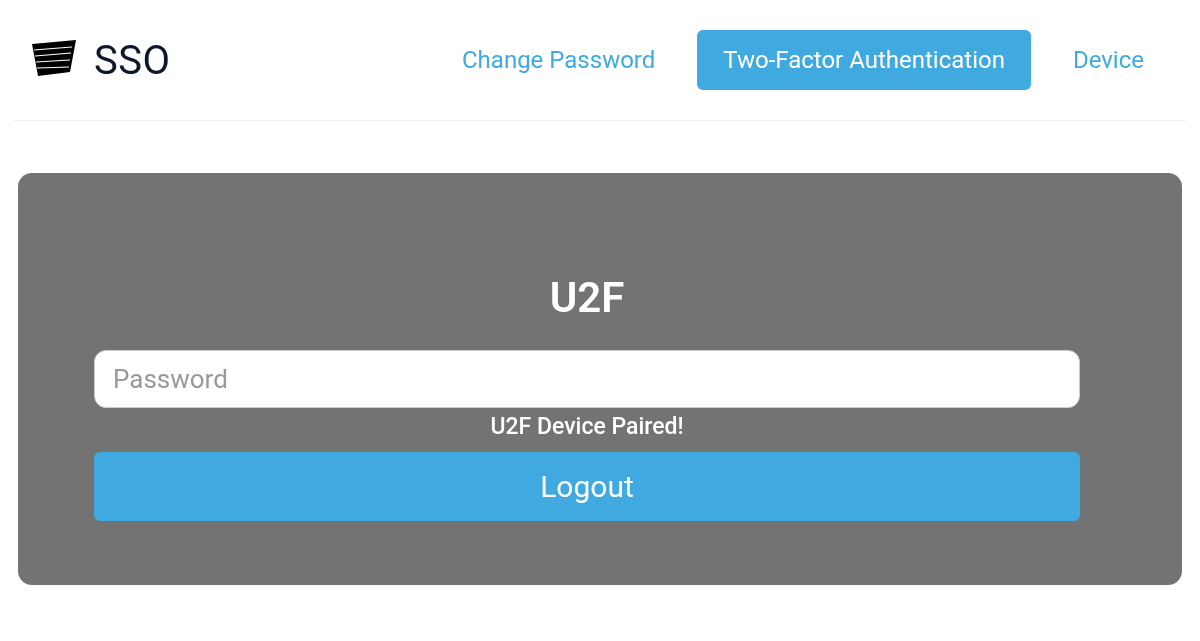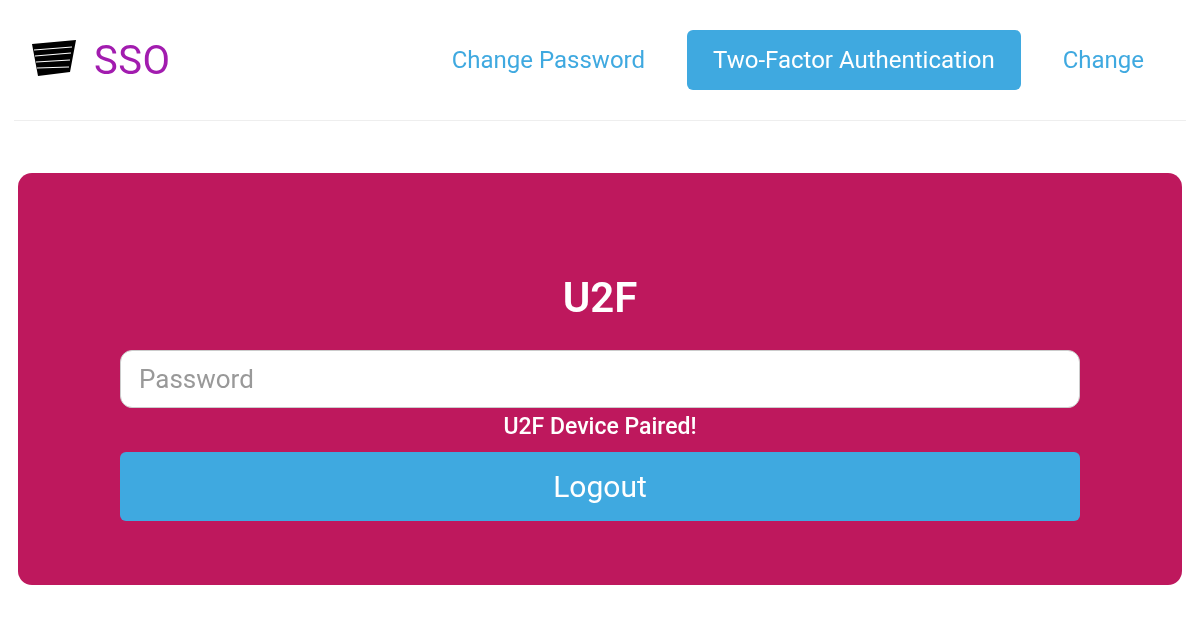--- a/index.html
+++ b/index.html
@@ -22,21 +22,21 @@
     .brand {
       display: flex;
       align-items: center;
       gap: 16px;
     }
     .logo-svg {
       width: 48px;
       height: 36px;
     }
     .brand-title {
-      color: #a21caf;
+      color: #0f172a;
       font-size: 40px;
       font-weight: 400;
       letter-spacing: 0.5px;
     }
     .nav {
       display: flex;
       align-items: flex-start;
       gap: 0;
     }
     .nav-link {
@@ -59,23 +59,23 @@
     }
     .divider {
       height: 1px;
       background: #eee;
       margin: 10px 14px 0 14px;
     }
     .panel-wrap {
       padding: 52px 18px 0 18px;
     }
     .panel {
-      background: #be185d;
+      background: #737373;
       border-radius: 14px;
-      padding: 100px 102px 64px 102px;
+      padding: 100px 102px 64px 76px;
       color: #ffffff;
     }
     .panel-title {
       text-align: center;
       font-size: 42px;
       font-weight: 600;
       margin-bottom: 28px;
     }
     .password-input {
       width: 100%;
@@ -125,21 +125,21 @@
         <path d="M 5 16 L 41 13" stroke="#fff" stroke-width="1.2" fill="none"></path>
         <path d="M 6 22 L 40 20" stroke="#fff" stroke-width="1.2" fill="none"></path>
         <path d="M 7 28 L 39 27" stroke="#fff" stroke-width="1.2" fill="none"></path>
       </svg>
     </span>
     <span class="brand-title">SSO</span>
   </div>
   <div class="nav">
     <a class="nav-link">Change Password</a>
     <a class="nav-link-active">Two-Factor Authentication</a>
-    <a class="nav-link">Change</a>
+    <a class="nav-link">Device</a>
   </div>
 </div>
 
 <div class="divider"></div>
 
 <div class="panel-wrap">
   <div class="panel">
     <div class="panel-title">U2F</div>
     <input type="password" class="password-input" placeholder="Password" style="">
     <div class="status-text">U2F Device Paired!</div>

